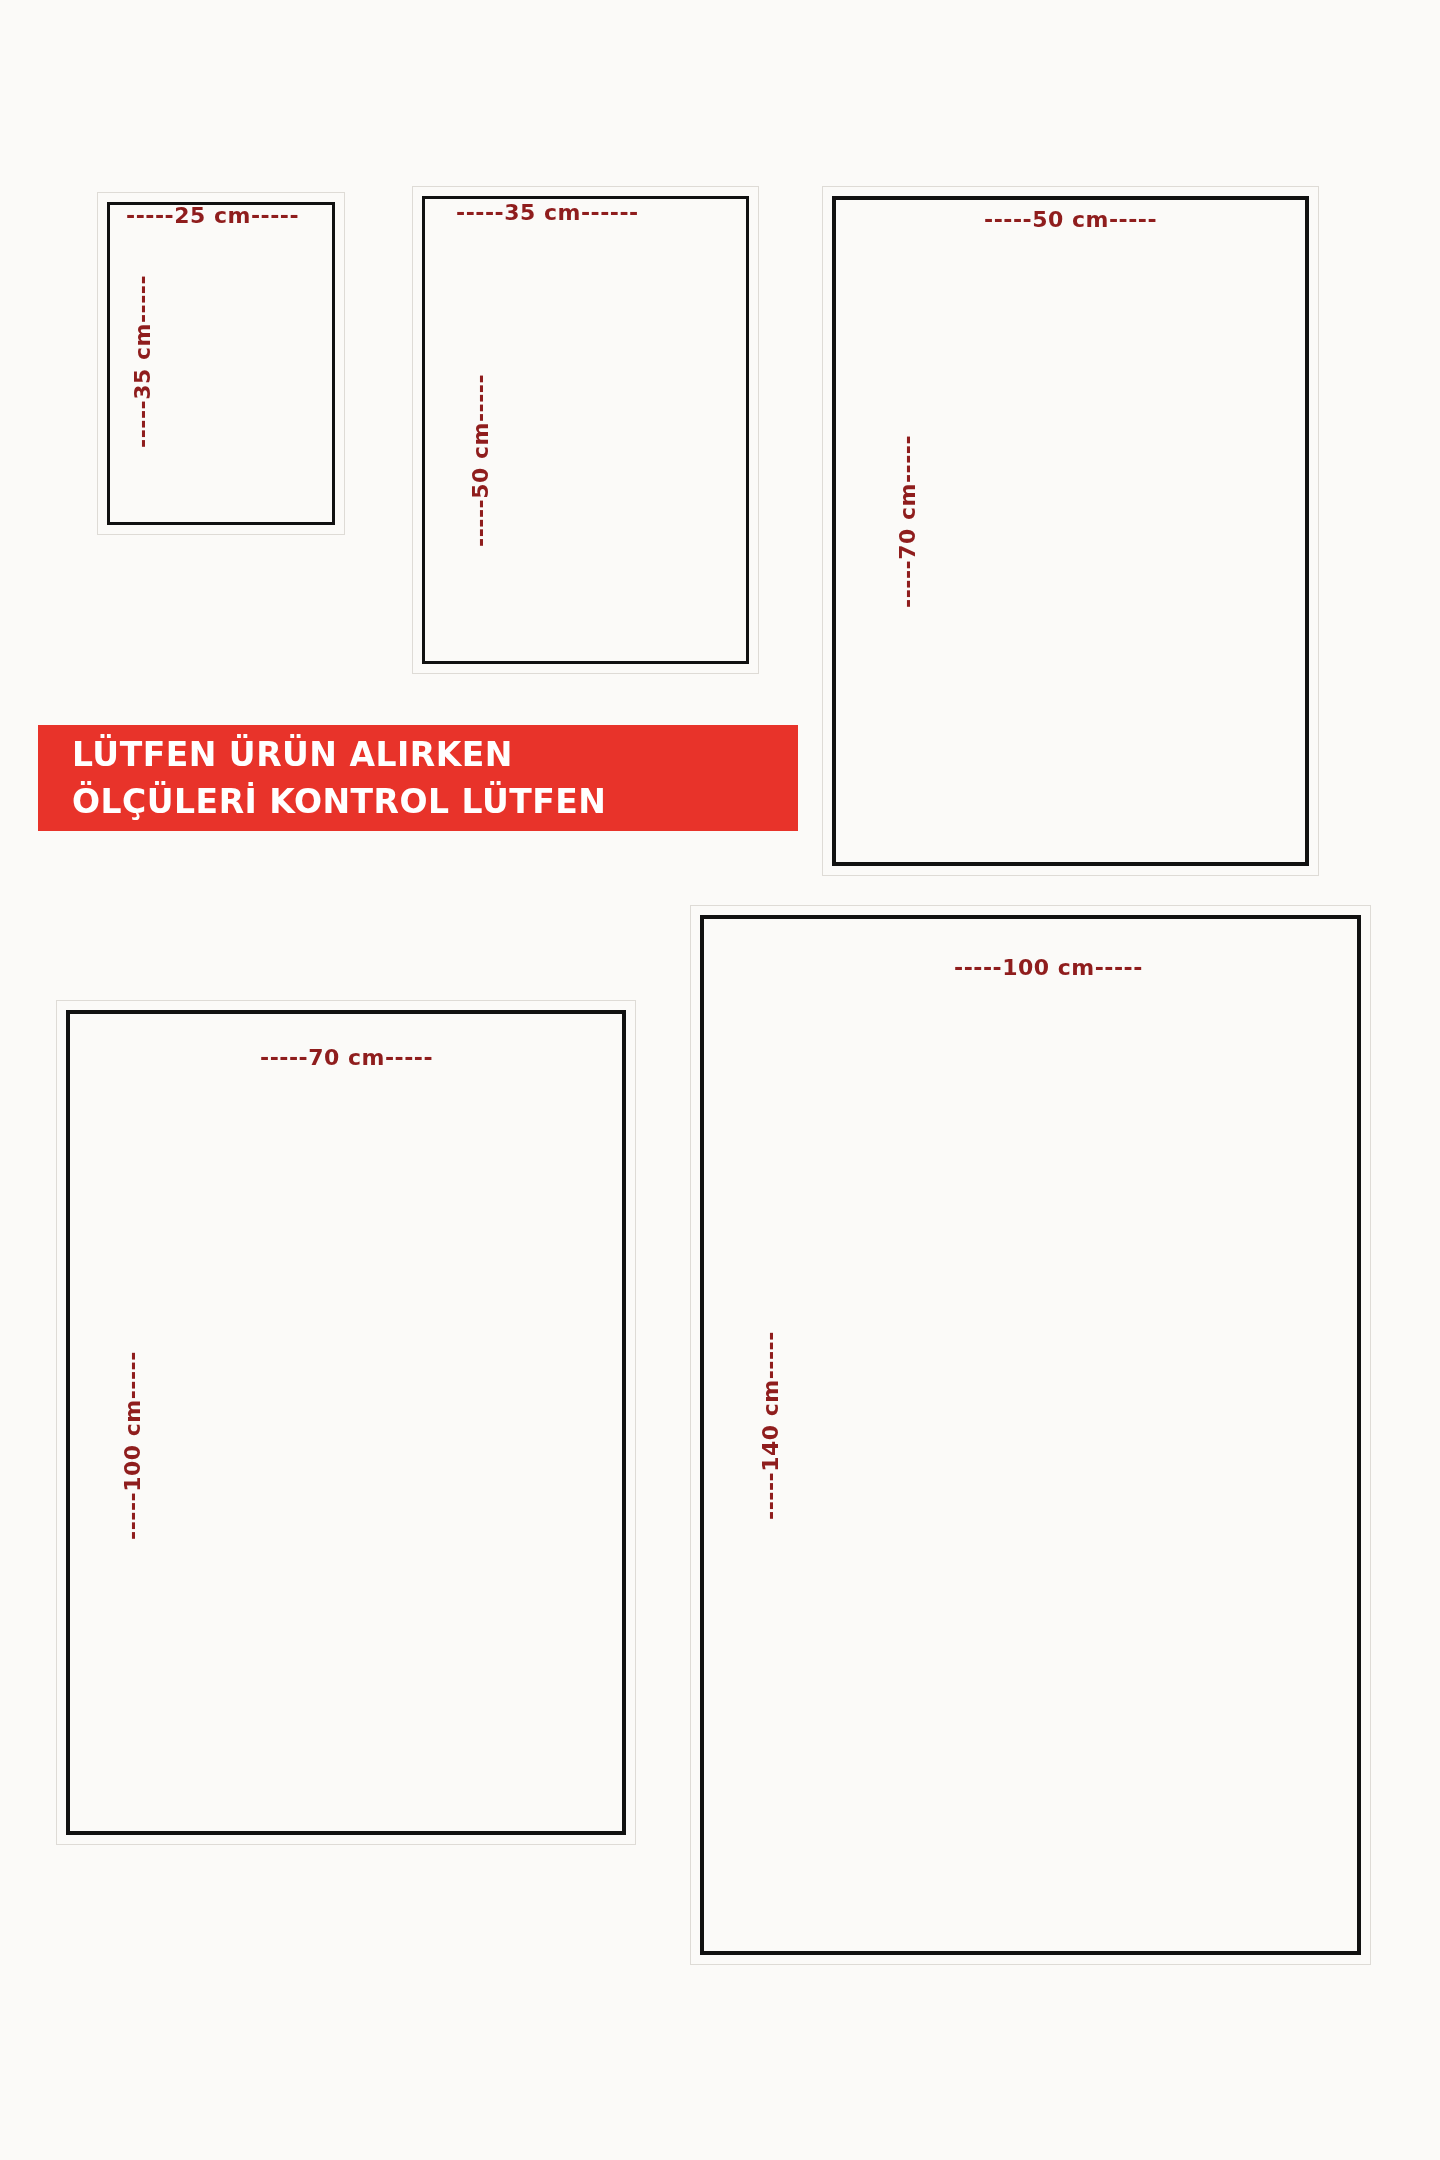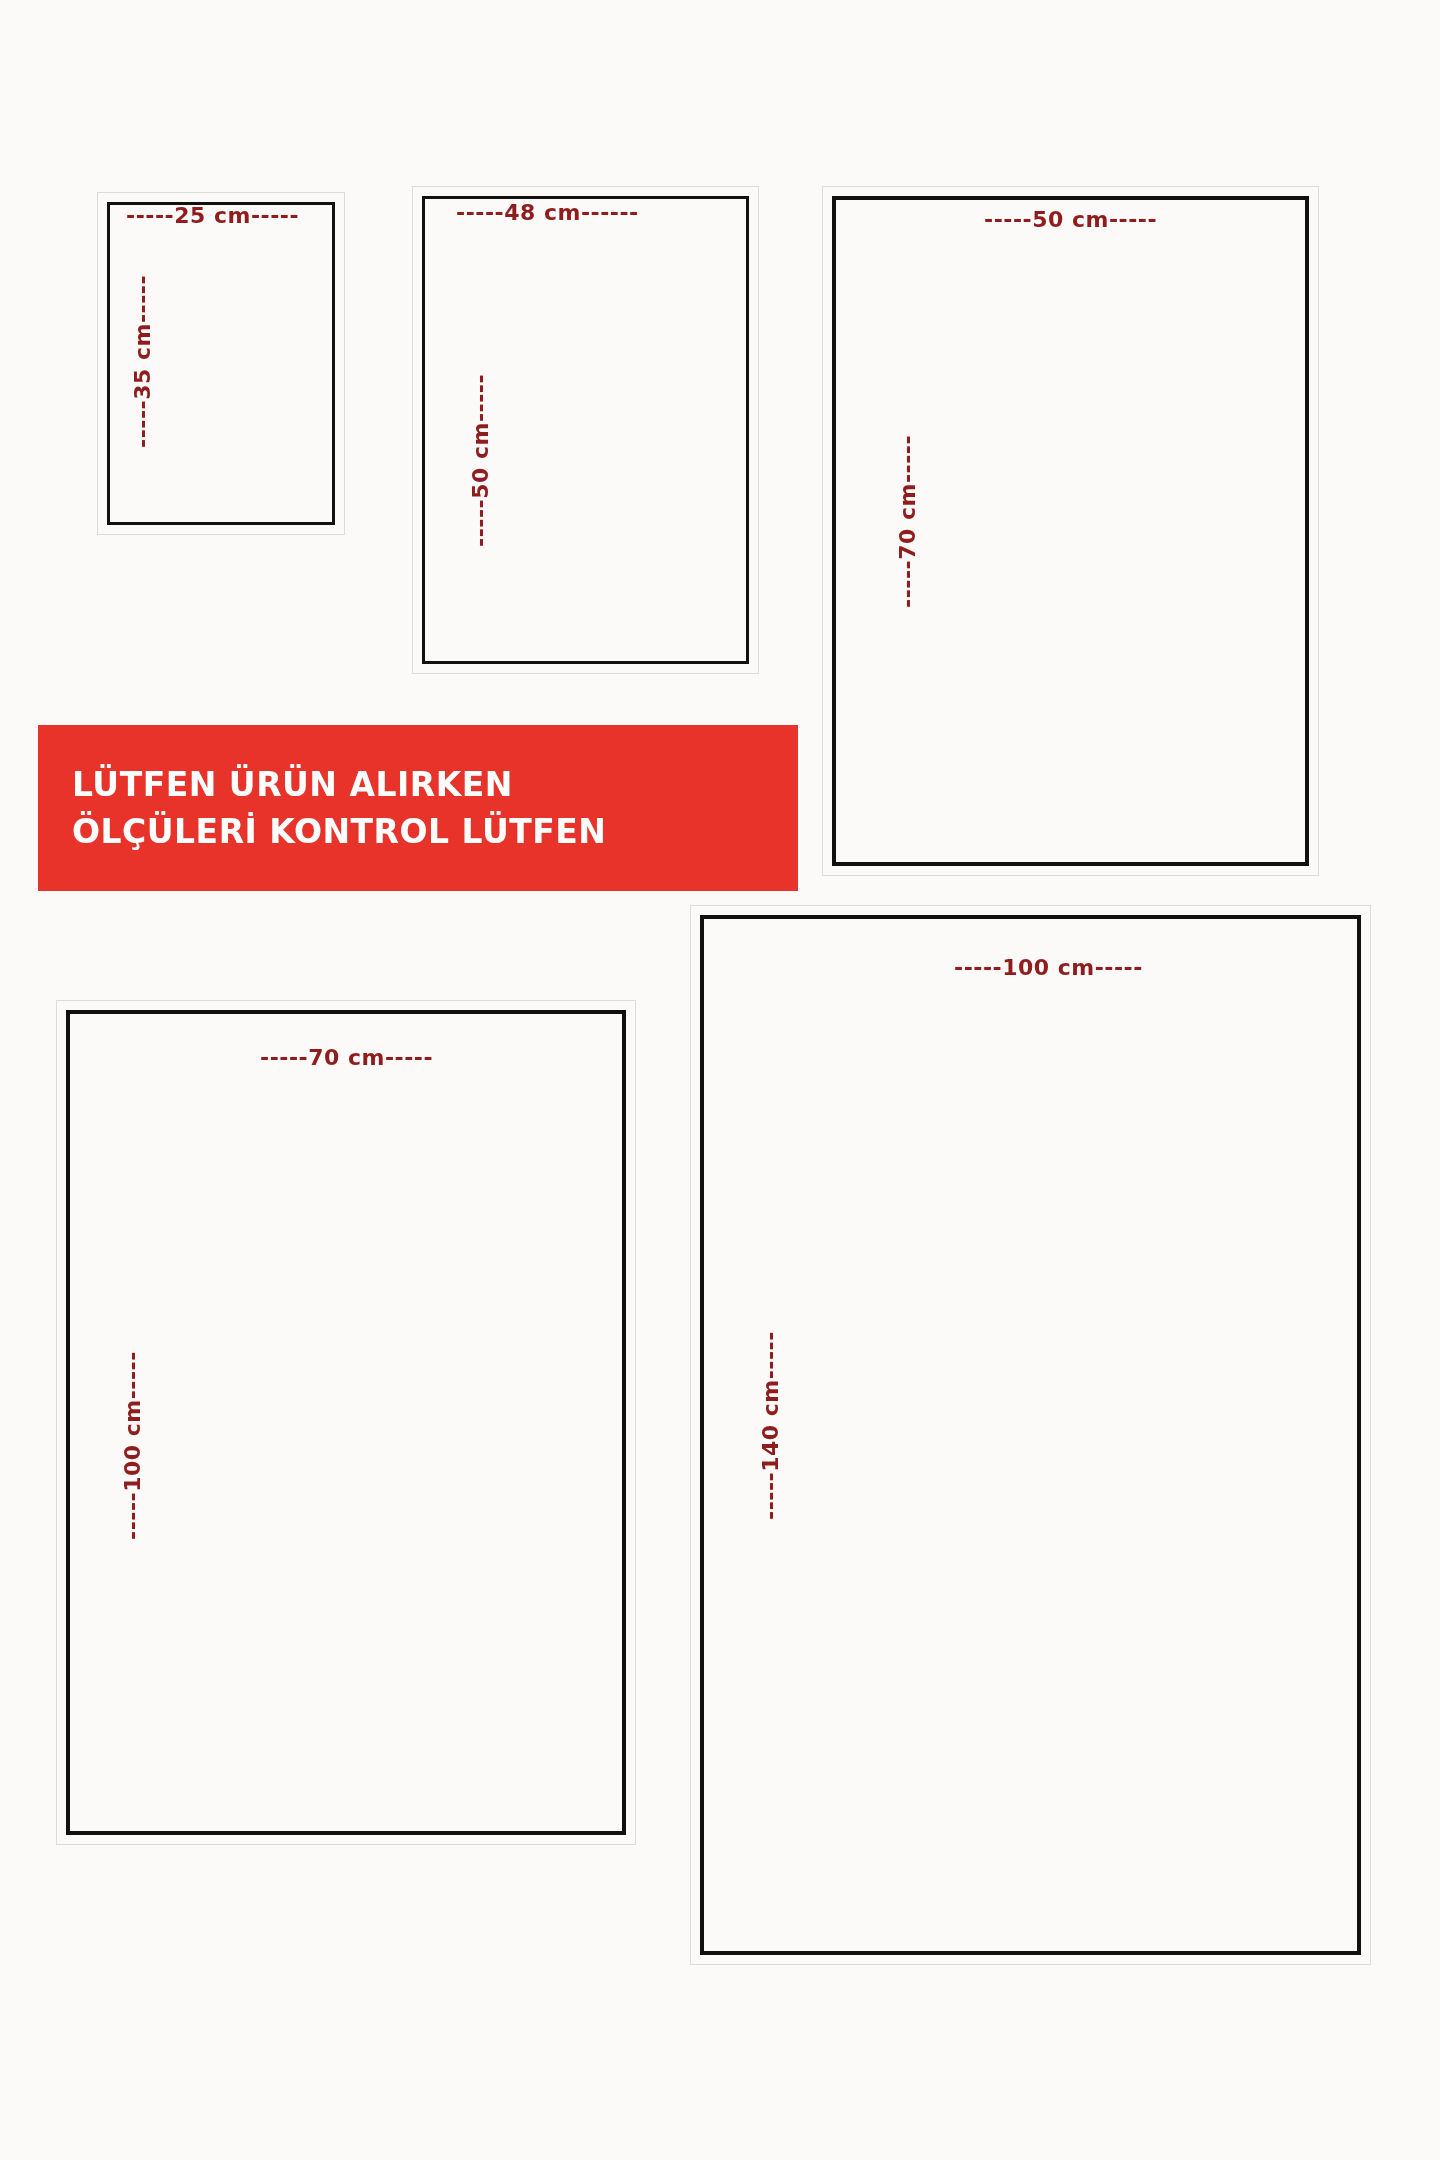--- a/index.html
+++ b/index.html
@@ -89,30 +89,30 @@
 
   <div class="size-box thin" style="left:97px; top:192px; width:248px; height:343px;">
     <div class="inner"></div>
   </div>
   <div class="dim-h" style="left:110px; top:203px; font-size:22px;">-----25 cm-----</div>
   <div class="dim-v" style="left:130px; top:448px; font-size:22px;">-----35 cm-----</div>
 
   <div class="size-box thin" style="left:412px; top:186px; width:347px; height:488px;">
     <div class="inner"></div>
   </div>
-  <div class="dim-h" style="left:440px; top:200px; font-size:22px;">-----48 cm------</div>
+  <div class="dim-h" style="left:440px; top:200px; font-size:22px;">-----35 cm------</div>
   <div class="dim-v" style="left:468px; top:547px; font-size:22px;">-----50 cm-----</div>
 
   <div class="size-box" style="left:822px; top:186px; width:497px; height:690px;">
     <div class="inner"></div>
   </div>
   <div class="dim-h" style="left:968px; top:207px; font-size:22px;">-----50 cm-----</div>
   <div class="dim-v" style="left:895px; top:608px; font-size:22px;">-----70 cm-----</div>
 
-  <div id="notice" style="left:38px; top:725px; width:760px; height:166px;">
+  <div id="notice" style="left:38px; top:725px; width:760px; height:106px;">
     <div class="line">LÜTFEN ÜRÜN ALIRKEN</div>
     <div class="line">ÖLÇÜLERİ KONTROL LÜTFEN</div>
   </div>
 
   <div class="size-box" style="left:56px; top:1000px; width:580px; height:845px;">
     <div class="inner"></div>
   </div>
   <div class="dim-h" style="left:244px; top:1045px; font-size:22px;">-----70 cm-----</div>
   <div class="dim-v" style="left:120px; top:1540px; font-size:22px;">-----100 cm-----</div>
 

